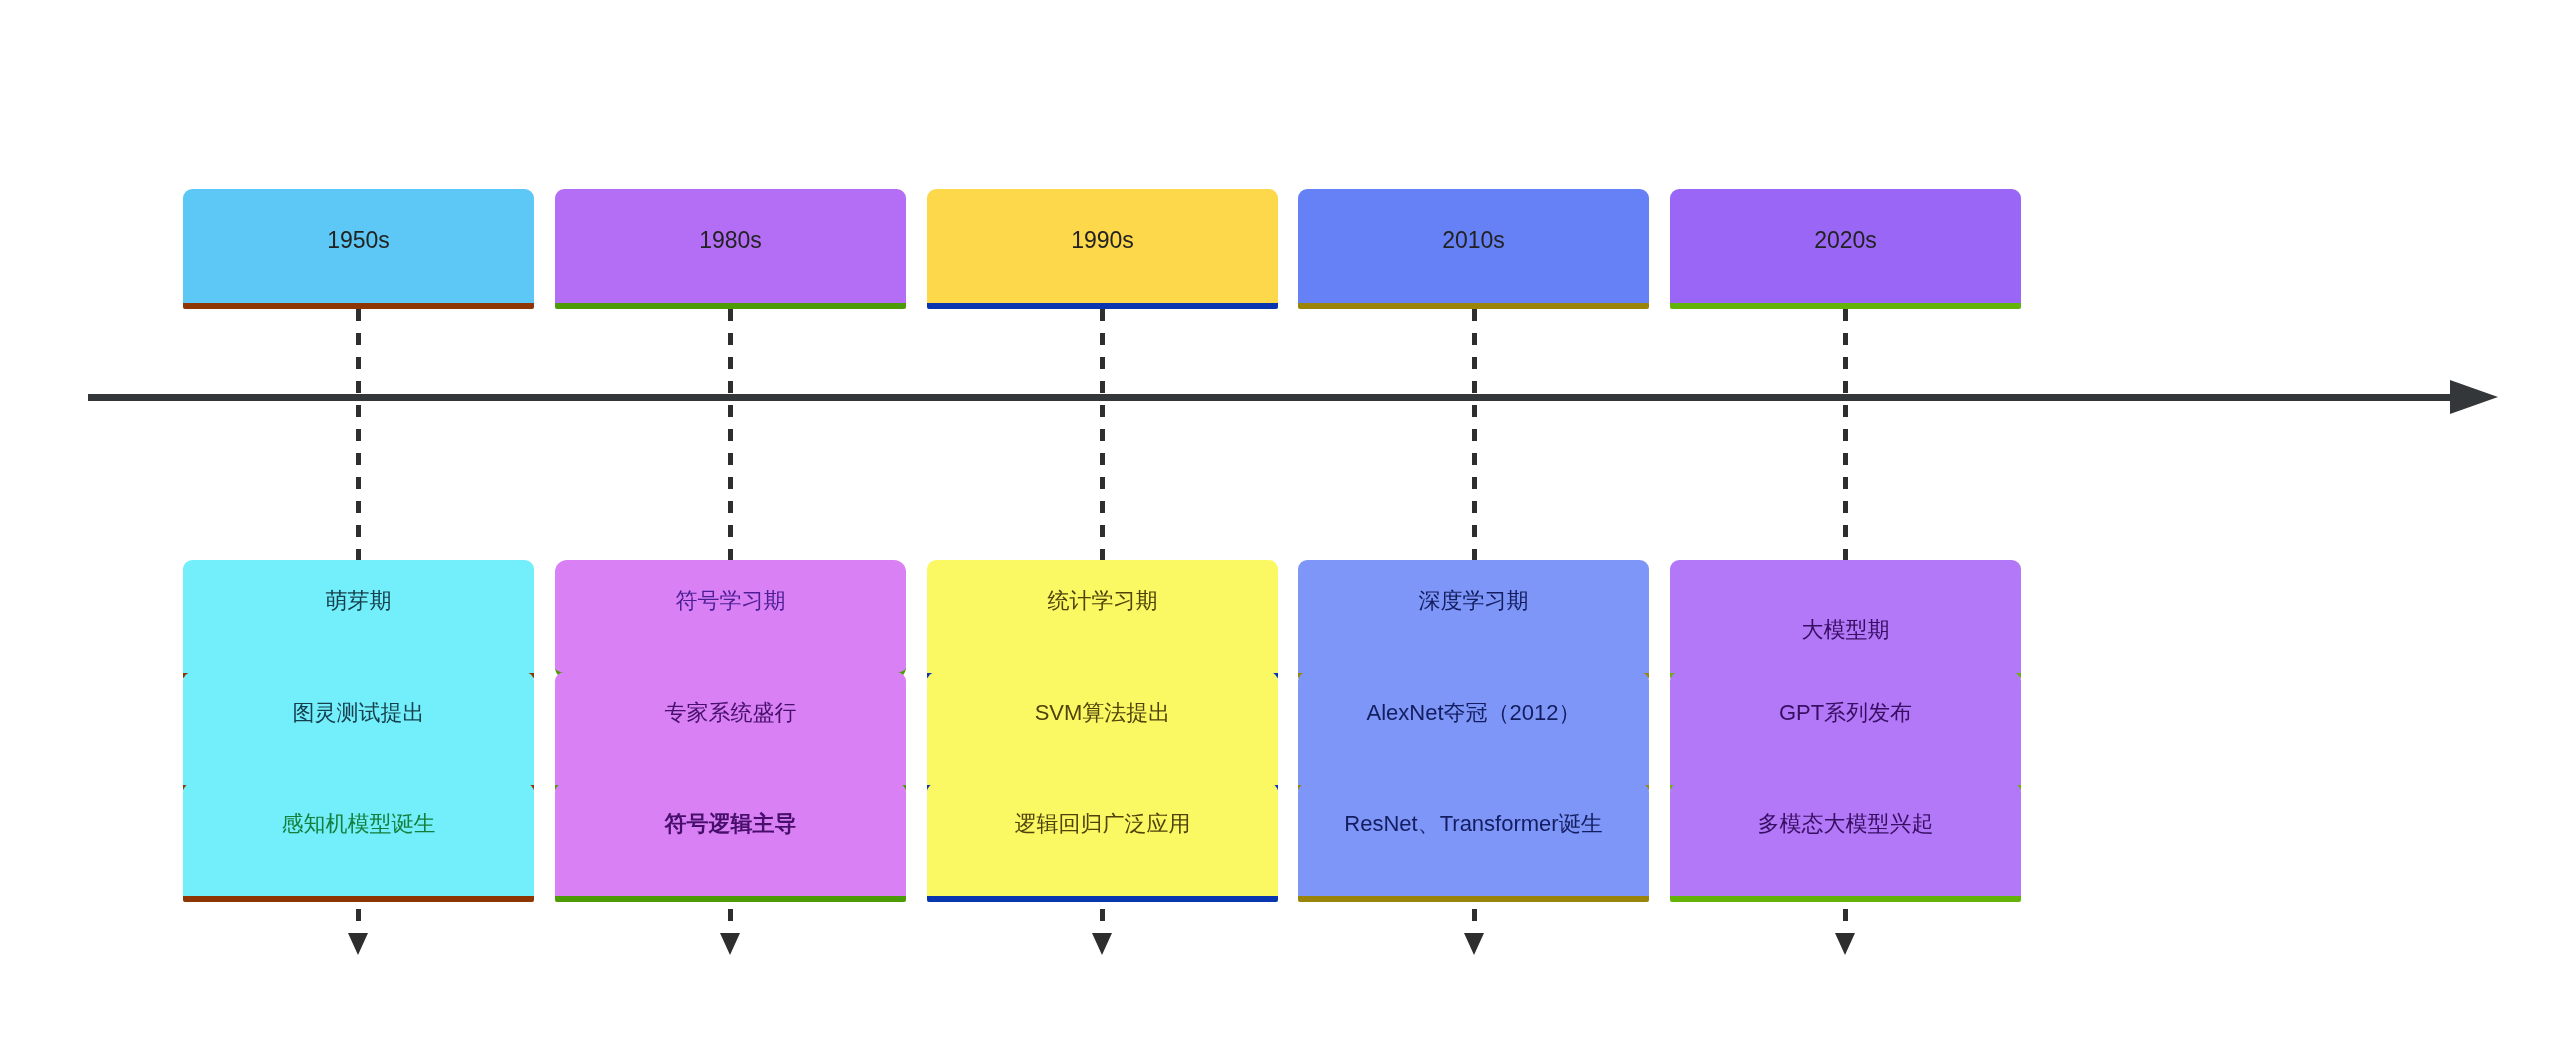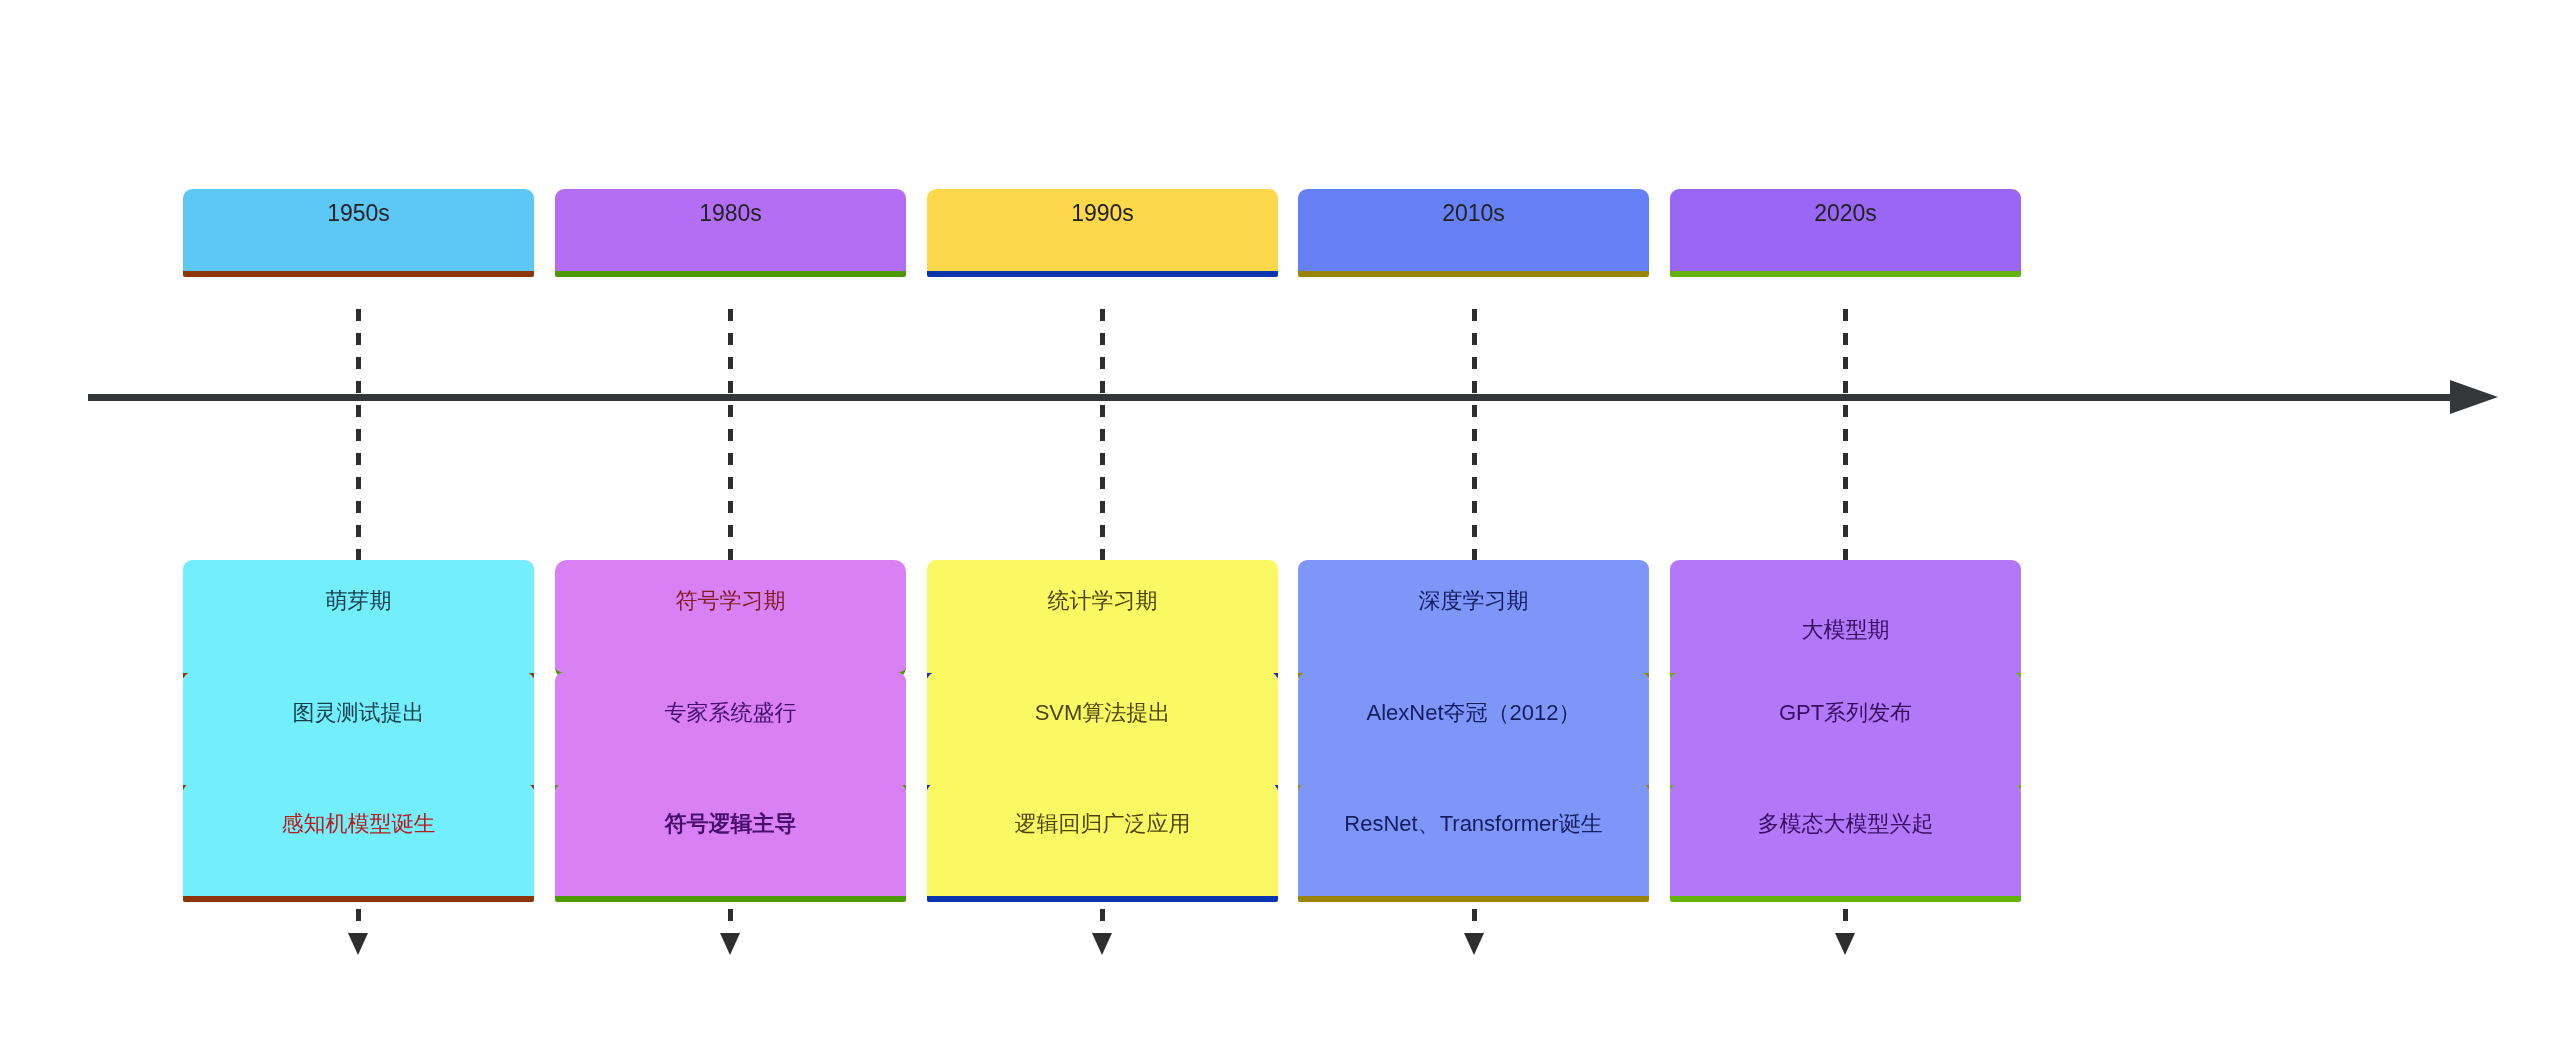--- a/index.html
+++ b/index.html
@@ -61,22 +61,22 @@
     box-sizing: border-box;
     border-radius: 9.3px 9.3px 1.9px 1.9px;
     display: flex;
     justify-content: center;
     align-items: flex-start;
     text-align: center;
     white-space: nowrap;
   }
   .period-box {
     top: 189px;
-    height: 88px;
-    padding-top: 11px;
+    height: 120px;
+    padding-top: 38px;
     font-size: 23px;
   }
   .event-box {
     height: 119px;
     padding-top: 26px;
     font-size: 22px;
   }
 </style>
 </head>
 <body>
@@ -87,29 +87,29 @@
       <div class="dash-arrowhead" style="left: 348px; border-top: 22px solid rgb(46, 46, 46);"></div>
       <div class="box period-box" style="left: 183px; background: rgb(93, 200, 245); border-bottom: 6.5px solid rgb(142, 53, 4); color: rgb(34, 34, 34);">
         <span>1950s</span>
       </div>
       <div class="box event-box" style="left: 183px; top: 560px; background: rgb(115, 238, 251); border-bottom: 6.5px solid rgb(142, 53, 4); color: rgb(22, 64, 78);">
         <span>萌芽期</span>
       </div>
       <div class="box event-box" style="left: 183px; top: 672px; background: rgb(115, 238, 251); border-bottom: 6.5px solid rgb(142, 53, 4); color: rgb(22, 64, 78); justify-content: center;">
         <span>图灵测试提出</span>
       </div>
-      <div class="box event-box" style="left: 183px; top: 783px; background: rgb(115, 238, 251); border-bottom: 6.5px solid rgb(142, 53, 4); color: #b91c1c;">
+      <div class="box event-box" style="left: 183px; top: 783px; background: rgb(115, 238, 251); border-bottom: 6.5px solid rgb(142, 53, 4); color: #15803d;">
         <span>感知机模型诞生</span>
       </div>
       <div class="dash-line" style="left: 728px; background: repeating-linear-gradient(rgb(46, 46, 46) 0px, rgb(46, 46, 46) 12px, transparent 12px, transparent 24px);"></div>
       <div class="dash-arrowhead" style="left: 720px; border-top: 22px solid rgb(46, 46, 46);"></div>
       <div class="box period-box" style="left: 555px; background: rgb(180, 110, 245); border-bottom: 6.5px solid rgb(76, 154, 6); color: rgb(34, 34, 34);">
         <span>1980s</span>
       </div>
-      <div class="box event-box" style="left: 555px; top: 560px; background: rgb(217, 128, 245); border-bottom: 6.5px solid rgb(76, 154, 6); color: #7f1d1d; border-radius: 12px;">
+      <div class="box event-box" style="left: 555px; top: 560px; background: rgb(217, 128, 245); border-bottom: 6.5px solid rgb(76, 154, 6); color: #4c1d95; border-radius: 12px;">
         <span>符号学习期</span>
       </div>
       <div class="box event-box" style="left: 555px; top: 672px; background: rgb(217, 128, 245); border-bottom: 6.5px solid rgb(76, 154, 6); color: rgb(71, 15, 107);">
         <span>专家系统盛行</span>
       </div>
       <div class="box event-box" style="left: 555px; top: 783px; background: rgb(217, 128, 245); border-bottom: 6.5px solid rgb(76, 154, 6); color: rgb(71, 15, 107); font-weight: bold;">
         <span>符号逻辑主导</span>
       </div>
       <div class="dash-line" style="left: 1100px; background: repeating-linear-gradient(rgb(46, 46, 46) 0px, rgb(46, 46, 46) 12px, transparent 12px, transparent 24px);"></div>
       <div class="dash-arrowhead" style="left: 1092px; border-top: 22px solid rgb(46, 46, 46);"></div>

